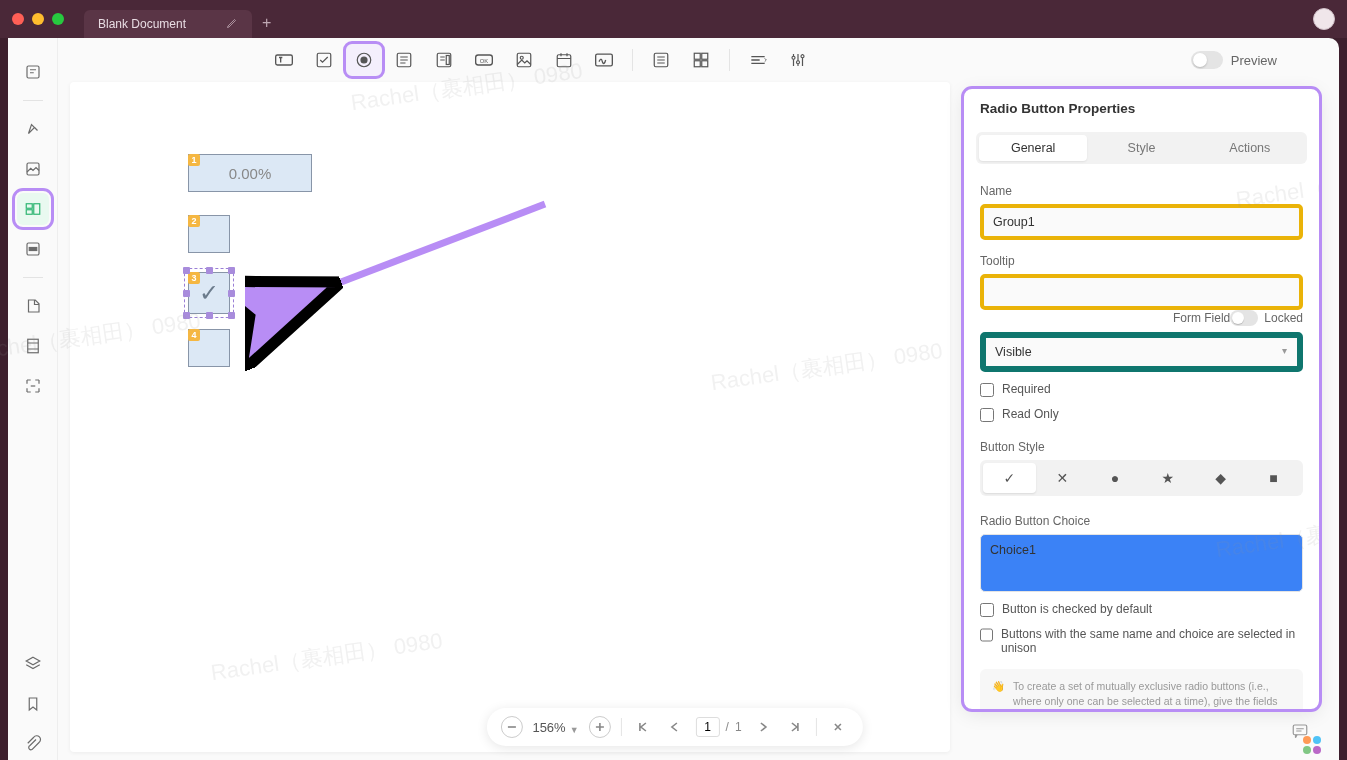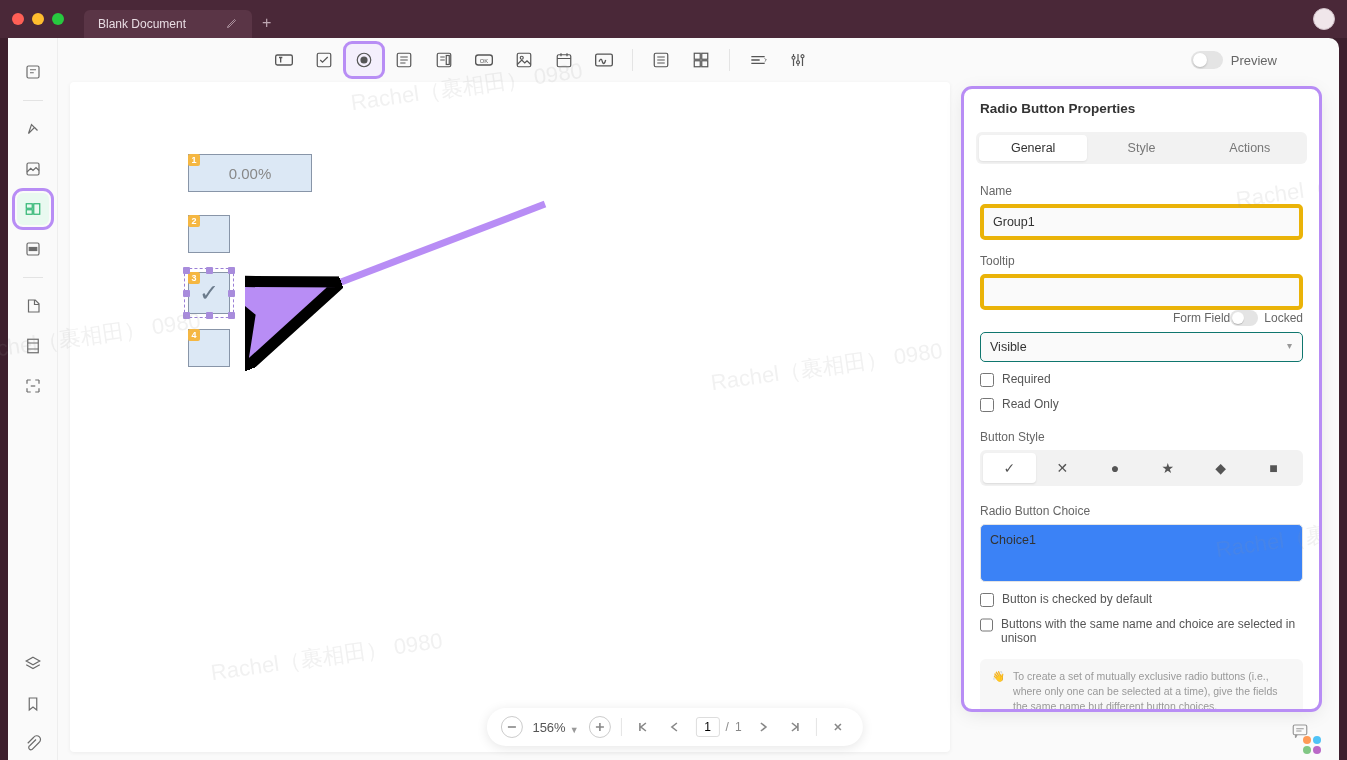--- a/index.html
+++ b/index.html
@@ -63,21 +63,21 @@
 .panel-tab { flex: 1; text-align: center; font-size: 12.5px; color: #777; padding: 6px 2px; border-radius: 4px; cursor:pointer;}
 .panel-tab.active { background: #fff; color: #333; box-shadow: 0 1px 2px rgba(0,0,0,0.08); }
 .panel-body { padding: 0 16px 12px; overflow-y:auto; height: 556px; }
 .plabel { font-size: 12px; color: #666; margin: 8px 0 6px; display:block; }
 .pinput { width: 100%; border: 4px solid #eab308; border-radius: 5px; padding: 7px 9px; font-size: 12.5px; color: #333; background:#fafafa;}
 .prow { display: flex; align-items: center; justify-content: flex-end; }
 .prow .plabel { margin:0; }
 .mini-switch { width: 28px; height: 16px; background: #e4e4e4; border-radius: 10px; position: relative; cursor:pointer;}
 .mini-switch::after { content:''; width:12px; height:12px; background:#fff; border-radius:50%; position:absolute; top:2px; left:2px; box-shadow:0 1px 1px rgba(0,0,0,0.2);}
 .locked { font-size:12px; color:#666; margin-left:6px;}
-.pselect { width: 100%; border: 1px solid #0f766e; border-radius: 5px; padding: 7px 9px; font-size: 12.5px; color: #333; background:#fafafa; margin-top:6px; position:relative;}
+.pselect { width: 100%; border: 6px solid #0f766e; border-radius: 5px; padding: 7px 9px; font-size: 12.5px; color: #333; background:#fafafa; margin-top:6px; position:relative;}
 .pselect::after { content:'▾'; position:absolute; right:10px; top:7px; color:#999; font-size:10px;}
 .pcheck { display: flex; align-items: flex-start; gap: 8px; font-size: 12px; color: #555; margin-top: 10px; }
 .pcheck input { margin-top:1px; width:14px; height:14px; }
 .style-row { display: flex; gap: 0; background: #f2f2f2; border-radius: 6px; padding: 3px; margin-top:6px;}
 .style-btn { flex: 1; height: 30px; display: flex; align-items: center; justify-content: center; color: #555; border-radius: 4px; cursor:pointer; font-size:14px;}
 .style-btn.active { background: #fff; box-shadow: 0 1px 2px rgba(0,0,0,0.1); }
 .ptextarea { width: 100%; border: 1px solid #e4e4e4; border-radius: 5px; padding: 8px 9px; font-size: 12.5px; color: #333; min-height: 58px; background:#3b82f6; margin-top:6px;}
 .tip-box { background: #f7f7f7; border-radius: 6px; padding: 10px 12px; margin-top: 14px; display: flex; gap: 8px; font-size: 10.5px; color: #999; line-height: 1.45; }
 
 .watermark { position: absolute; color: rgba(150,150,150,0.13); font-size: 22px; font-weight: 400; transform: rotate(-8deg); pointer-events: none; white-space:nowrap;}

